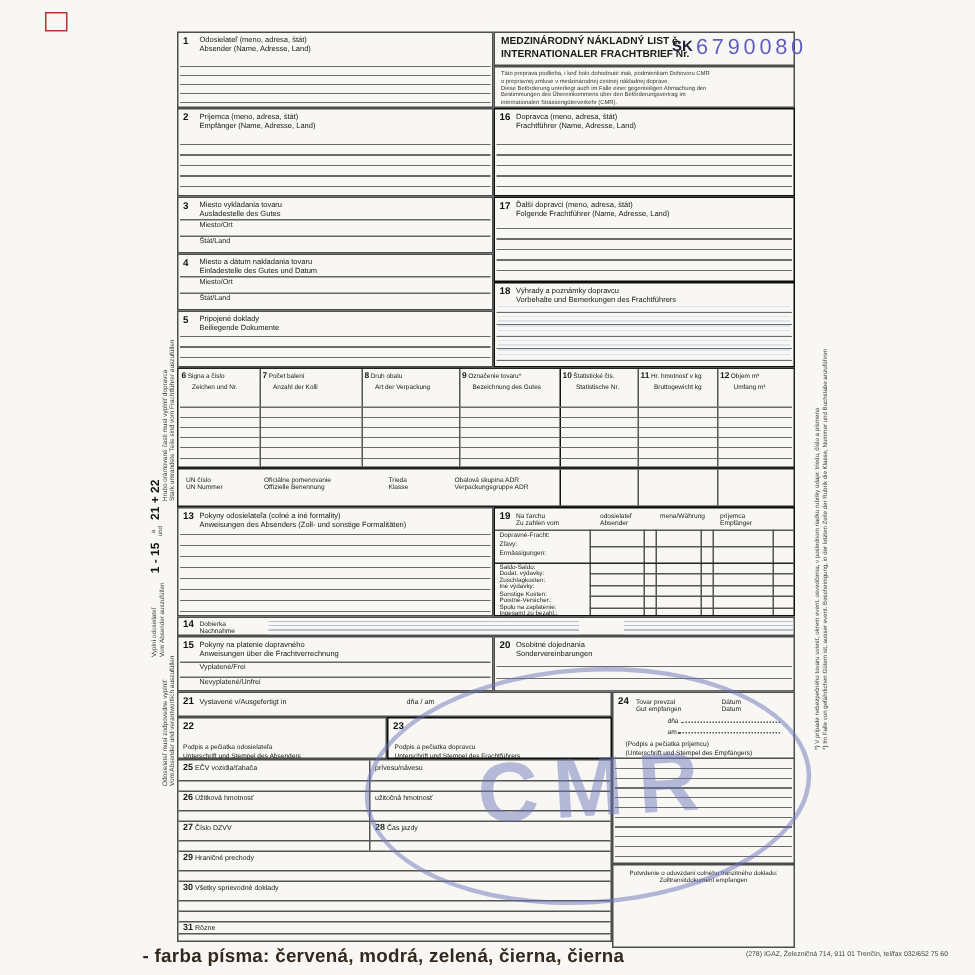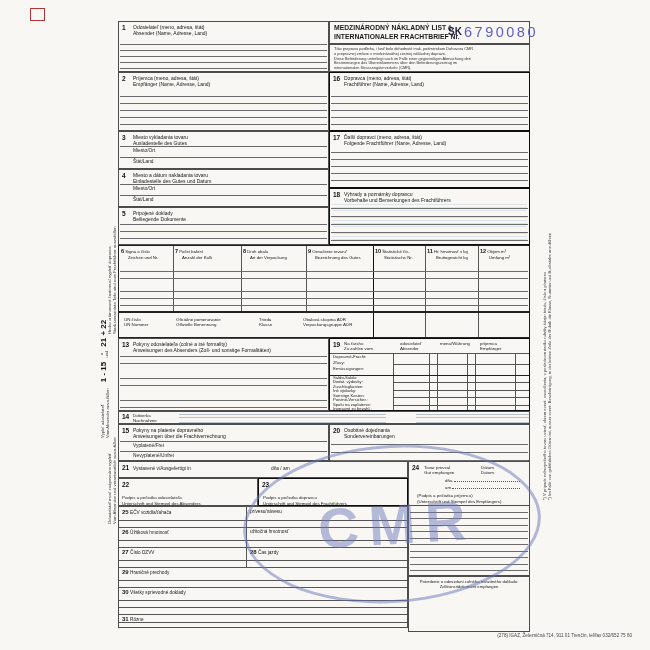--- a/index.html
+++ b/index.html
@@ -307,14 +307,17 @@
   </div>
 
   <div class="vtext" style="left:542px;top:500px;font-size:4.1px">
     <span>*) V prípade nebezpečného tovaru uviesť, okrem event. osvedčenia, v poslednom riadku rubriky údaje: triedu, číslo a písmeno</span><br><span>*) Im Falle von gefährlichen Gütern ist, ausser event. Bescheinigung, in der letzten Zeile der Rubrik die Klasse, Nummer und Buchstabe anzuführen</span>
   </div>
 
   <div style="position:absolute;left:408px;top:633px;width:224px;text-align:right;font-size:4.6px;color:#444;">
     <span>(278) IGAZ, Železničná 714, 911 01 Trenčín, tel/fax 032/652 75 60</span>
   </div>
 
+  <div style="position:absolute;left:95px;top:630px;font-size:12.5px;font-weight:bold;color:#33291f;letter-spacing:.2px;">
+    <span>- farba písma: červená, modrá, zelená, čierna, čierna</span>
+  </div>
 
 </div>
 
 </body></html>

